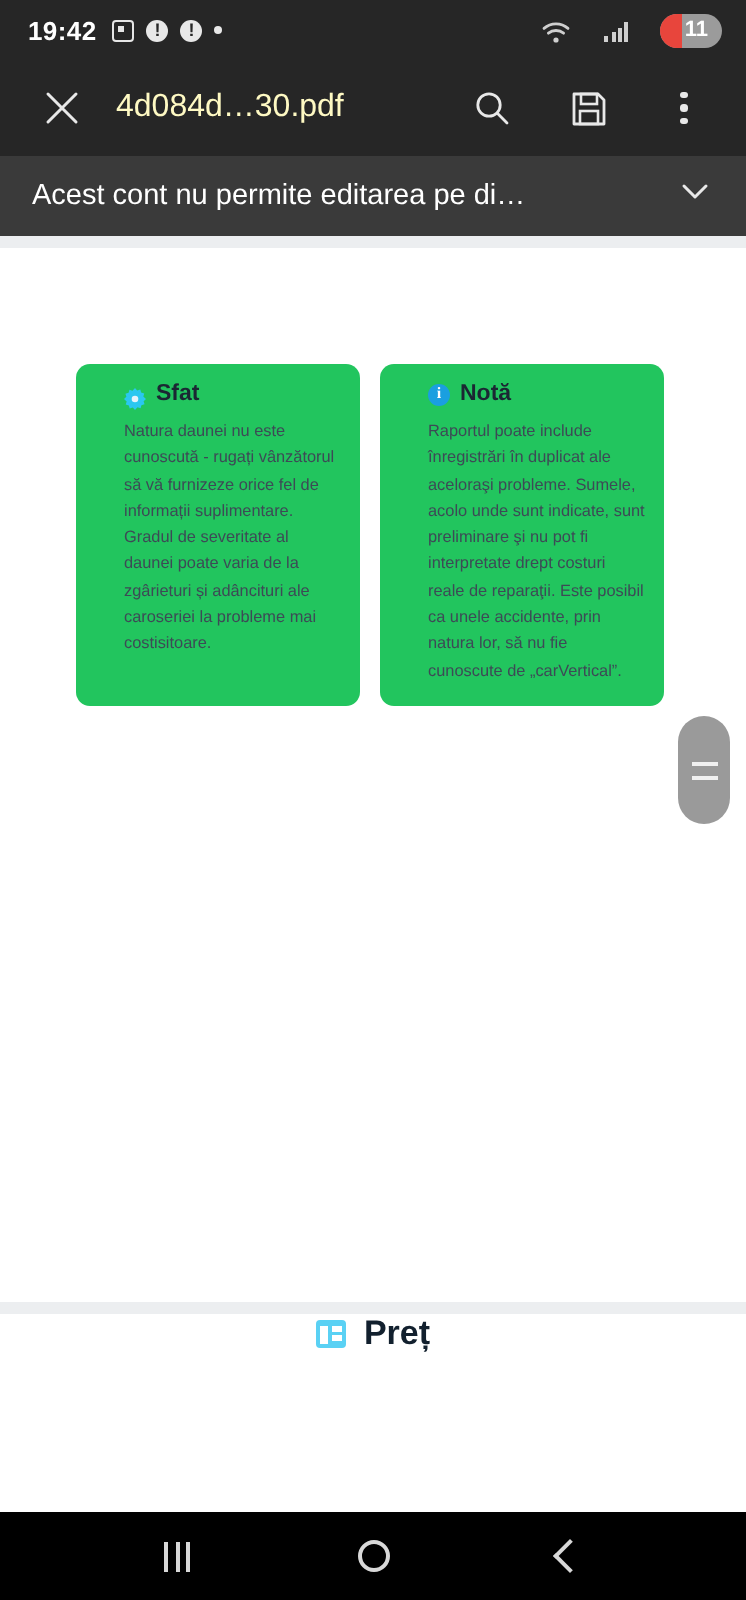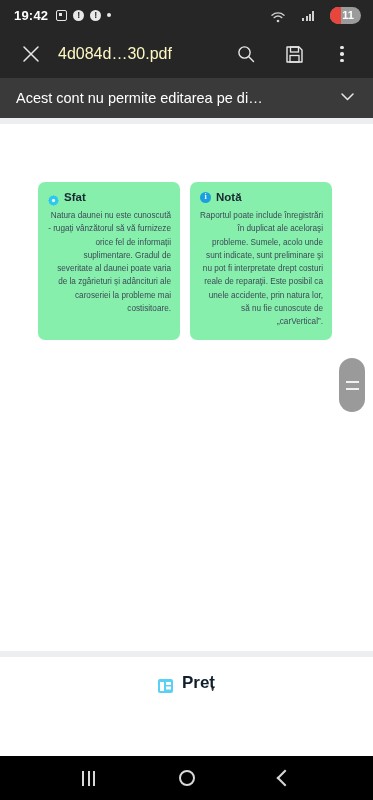--- a/index.html
+++ b/index.html
@@ -59,39 +59,39 @@
   .banner-chevron { margin-left: auto; padding-left: 10px; }
 
   
   .viewer { flex: 1 1 auto; background: #fff; position: relative; overflow: hidden; }
   .page-gap { height: 6px; background: #eceef0; width: 100%; }
   .pdf-page { background: #fff; width: 100%; position: relative; }
   .page-a { height: 527px; }
   .page-b { height: 100%; }
 
   .cards { display: flex; gap: 10px; padding: 58px 36px 0 38px; }
-  .card { background: #86efac; border-radius: 7px; padding: 9px 9px 11px 10px; width: 142px; }
+  .card { background: #22c55e; border-radius: 7px; padding: 9px 9px 11px 24px; width: 142px; }
   .card-head { display: flex; align-items: center; gap: 5px; margin-bottom: 6px; }
   .card-title { font-size: 11.5px; font-weight: bold; color: #1b2733; }
-  .card-body { font-size: 8.2px; line-height: 1.62; color: #3d4a56; text-align: right; }
+  .card-body { font-size: 8.2px; line-height: 1.62; color: #3d4a56; }
   .gear-icon { width: 11px; height: 11px; position: relative; flex: 0 0 11px; }
   .info-icon { width: 11px; height: 11px; border-radius: 50%; background: #1a9fe0;
     color: #fff; font-size: 8px; font-weight: bold; display: flex; align-items: center;
     justify-content: center; line-height: 1; flex: 0 0 11px; font-family: "Liberation Serif", serif; }
 
   
   .scroll-handle {
     position: absolute; right: 8px; top: 240px; width: 26px; height: 54px;
     background: #9a9a9a; border-radius: 13px; display: flex; flex-direction: column;
     align-items: center; justify-content: center; gap: 5px;
   }
   .scroll-handle i { width: 13px; height: 2px; background: #f0f0f0; display: block; }
 
   
-  .pret-row { display: flex; align-items: flex-end; justify-content: center; gap: 9px; padding-top: 16px; }
+  .pret-row { display: flex; align-items: center; justify-content: center; gap: 9px; }
   .pret-label { font-size: 17px; font-weight: bold; color: #12202e; }
   .pret-icon { width: 15px; height: 14px; border-radius: 2px; background: #5ad1f4; position: relative; flex: 0 0 15px; }
   .pret-icon::before { content:""; position:absolute; left:2px; top:2.5px; width:4px; height:9px; background:#fff; }
   .pret-icon::after { content:""; position:absolute; left:8px; top:2.5px; width:5px; height:3px; background:#fff;
     box-shadow: 0 4.5px 0 #fff; }
 
   
   .navbar {
     height: 44px; background: #000; display: flex; align-items: center;
     justify-content: space-around; flex: 0 0 44px; padding: 0 40px;

